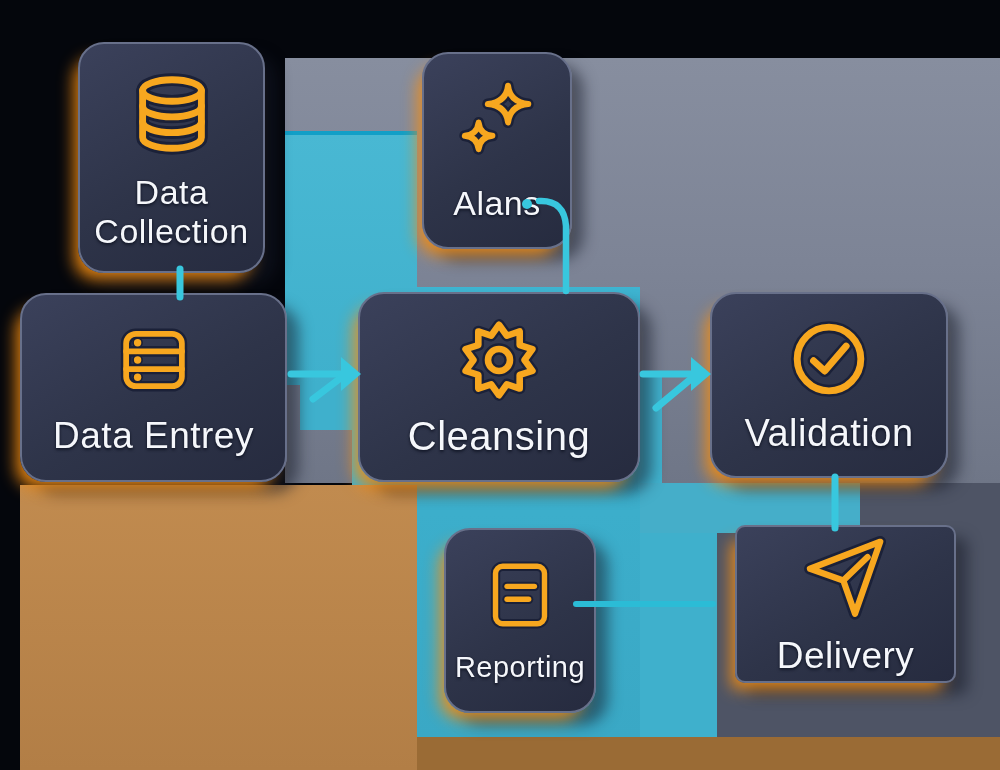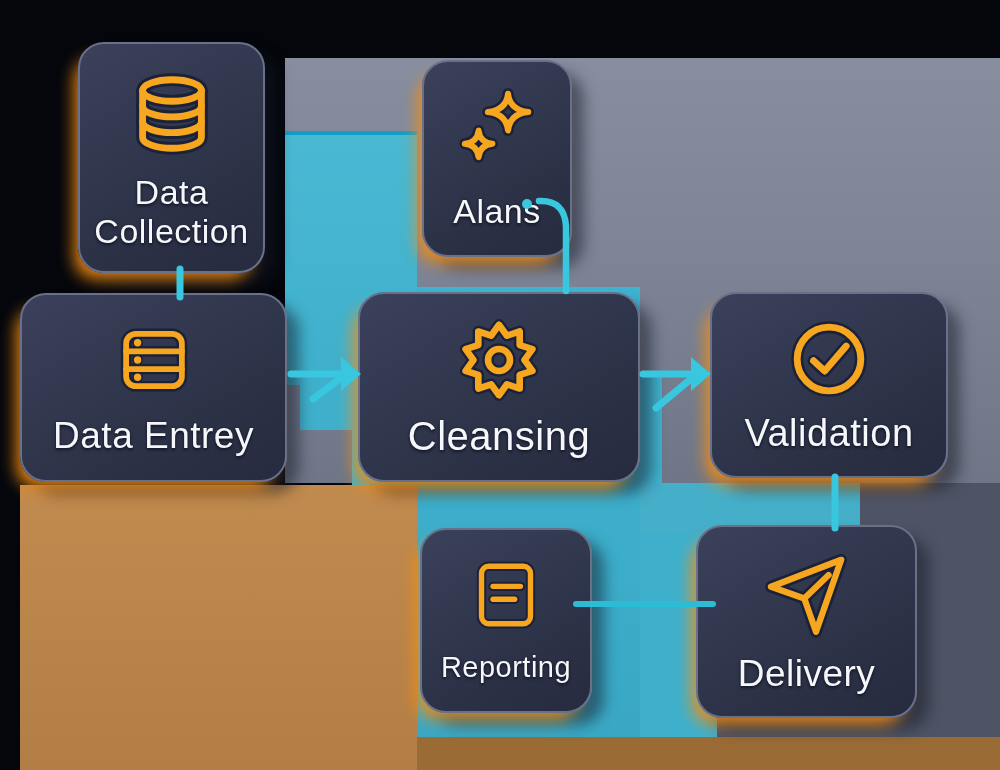--- a/index.html
+++ b/index.html
@@ -41,31 +41,31 @@
       12px 12px 14px rgba(20,24,38,0.5);
     z-index:2;
   }
   .node .label{
     text-align:center;line-height:1.12;
     text-shadow:0 2px 3px rgba(8,12,26,0.65),0 0 2px rgba(8,12,26,0.45);
     letter-spacing:0.5px;
   }
   #node-data-collection{left:78px;top:42px;width:187px;height:231px;}
   #node-data-collection .label{font-size:34px;}
-  #node-alans{left:422px;top:60px;width:150px;height:197px;}
+  #node-alans{left:422px;top:52px;width:150px;height:197px;}
   #node-alans .label{font-size:34px;}
   #node-data-entrey{left:20px;top:293px;width:267px;height:189px;}
   #node-data-entrey .label{font-size:37px;}
   #node-cleansing{left:358px;top:292px;width:282px;height:190px;justify-content:center;}
   #node-cleansing .label{font-size:40px;}
   #node-validation{left:710px;top:292px;width:238px;height:186px;}
   #node-validation .label{font-size:38px;}
-  #node-reporting{left:420px;top:528px;width:172px;height:185px;justify-content:center;}
+  #node-reporting{left:444px;top:528px;width:152px;height:185px;justify-content:center;}
   #node-reporting .label{font-size:29px;}
-  #node-delivery{left:696px;top:525px;width:221px;height:193px;}
+  #node-delivery{left:735px;top:525px;width:221px;height:158px;border-radius:10px;}
   #node-delivery .label{font-size:37px;}
 
   .icon{display:block;}
   .icon .under{stroke:#1b2138;fill:none;stroke-linecap:round;stroke-linejoin:round;}
   .icon .over{stroke:#f7a71f;fill:none;stroke-linecap:round;stroke-linejoin:round;}
   .icon .dotu{fill:#1b2138;stroke:none;}
   .icon .doto{fill:#f7a71f;stroke:none;}
   .gap6{margin-bottom:6px;} .gap10{margin-bottom:10px;} .gap14{margin-bottom:14px;}
   .gap18{margin-bottom:18px;}
 

